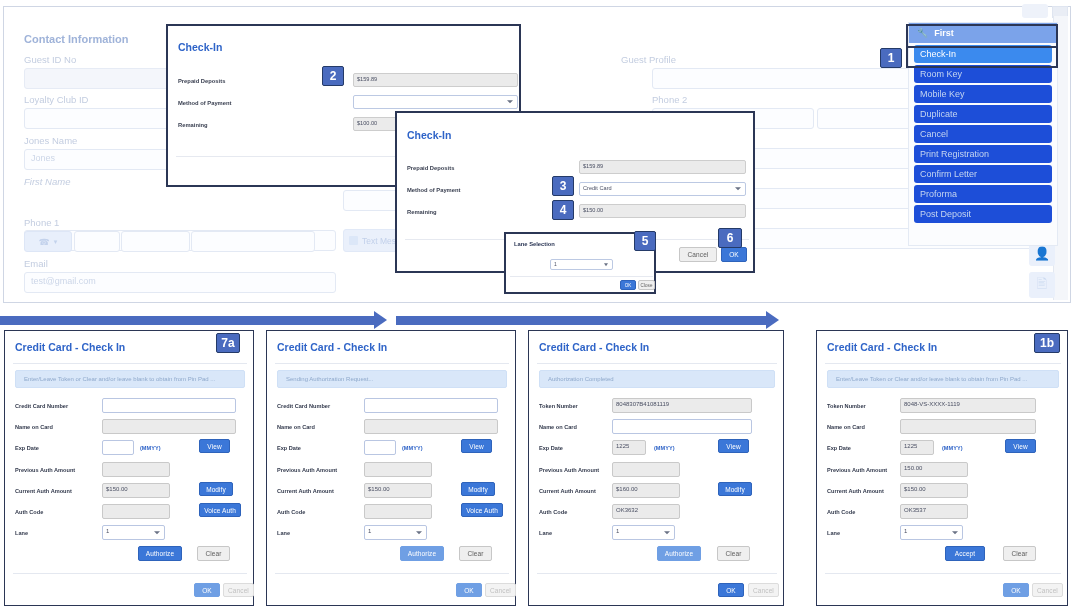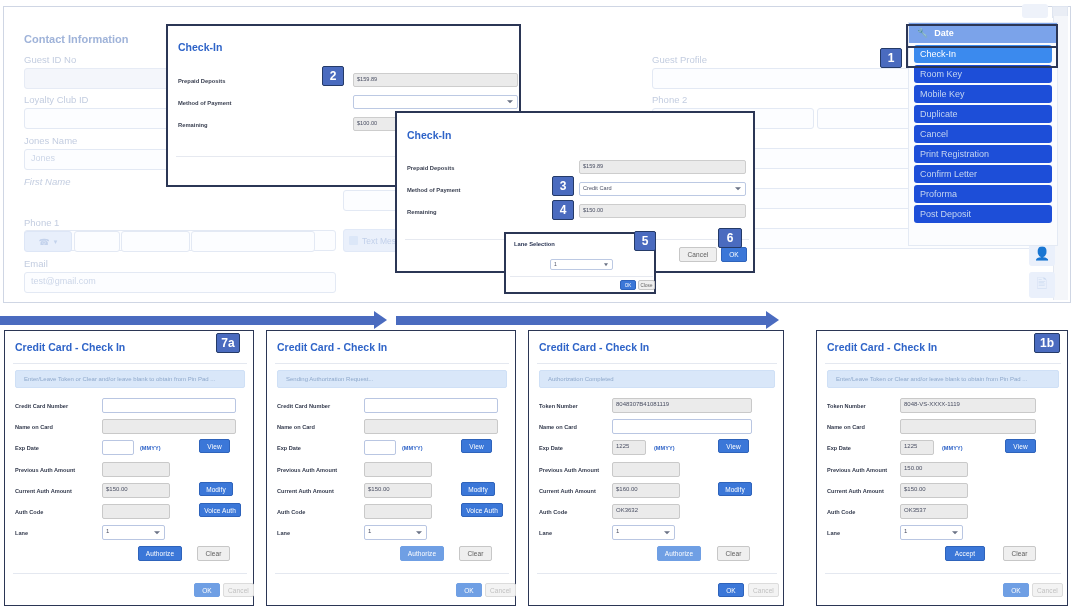--- a/index.html
+++ b/index.html
@@ -122,37 +122,37 @@
 <div class="abs ghost-field" style="left:24px;top:272px;width:310px;height:19px;">
     <div class="ghost-val">test@gmail.com</div>
   </div>
 
 <div class="abs ghost-field" style="left:343px;top:190px;width:132px;height:19px;"></div>
 <div class="abs ghost-btn" style="left:343px;top:229px;width:96px;height:21px;">
   <span style="display:inline-block;width:9px;height:9px;background:#dce7f8;border-radius:1px;"></span>
   <span>Text Message</span>
 </div>
 
-<div class="abs ghost-label" style="left:652px;top:54px;">Guest Profile</div>
+<div class="abs ghost-label" style="left:621px;top:54px;">Guest Profile</div>
 <div class="abs ghost-field" style="left:652px;top:68px;width:396px;height:19px;"></div>
 <div class="abs ghost-label" style="left:652px;top:94px;">Phone 2</div>
 <div class="abs ghost-field" style="left:652px;top:108px;width:160px;height:19px;"></div>
 <div class="abs ghost-field" style="left:817px;top:108px;width:160px;height:19px;"></div>
 <div class="abs ghost-field" style="left:652px;top:148px;width:396px;height:19px;"></div>
 <div class="abs ghost-field" style="left:652px;top:188px;width:396px;height:19px;"></div>
 <div class="abs ghost-field" style="left:652px;top:228px;width:396px;height:19px;"></div>
 
 <div class="abs" style="left:1029px;top:240px;width:26px;height:26px;background:#eaf0fb;border-radius:3px;display:flex;align-items:center;justify-content:center;color:#ccdaf0;font-size:13px;">👤</div>
 <div class="abs" style="left:1029px;top:272px;width:26px;height:26px;background:#eaf0fb;border-radius:3px;display:flex;align-items:center;justify-content:center;color:#ccdaf0;font-size:13px;">🖹</div>
 <div class="abs" style="left:1022px;top:4px;width:26px;height:14px;background:#eef2fa;border-radius:3px;"></div>
 
 <div class="abs" id="toolsmenu">
   <div class="tool-head">
     <span>🔧</span>
-    <span>Date</span>
+    <span>First</span>
   </div>
   <div class="tool-item active">
       <span>Check-In</span>
     </div>
   <div class="tool-item">
       <span>Room Key</span>
     </div>
   <div class="tool-item">
       <span>Mobile Key</span>
     </div>

